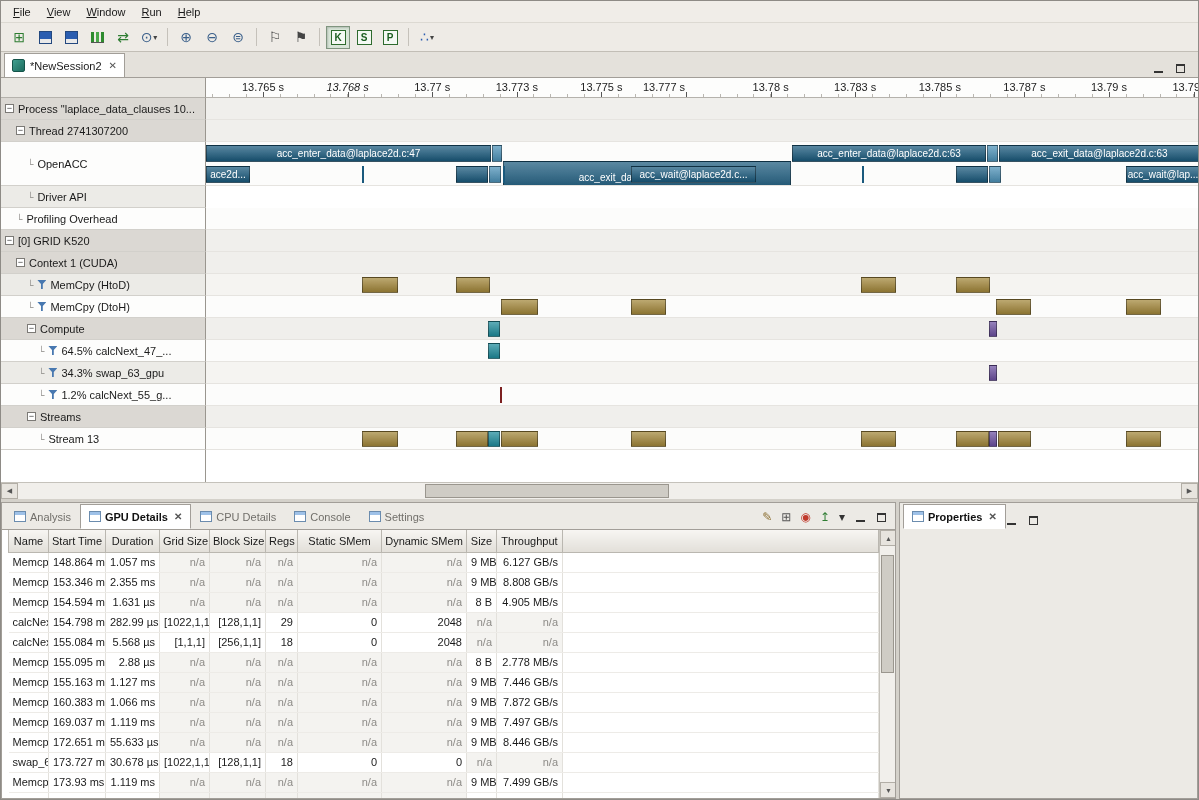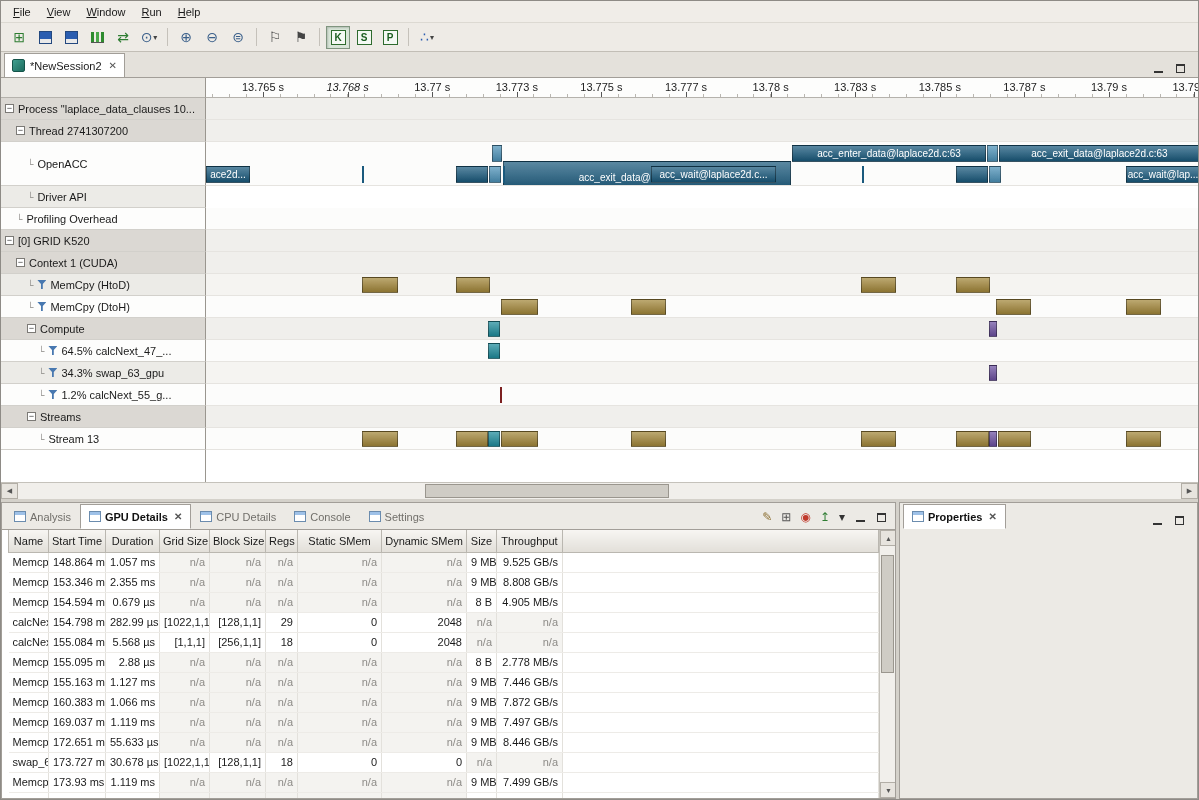--- a/index.html
+++ b/index.html
@@ -72,21 +72,21 @@
   .dtool{font-size:12px;cursor:default}
   .tablewrap{flex:1;display:flex;overflow:hidden;background:#fff;border-top:1px solid #a29e98;padding-left:6px;min-height:0}
   .tscroll{flex:1;overflow:hidden}
   table{border-collapse:collapse;table-layout:fixed;width:100%}
   th{background:linear-gradient(#f7f5f2,#e2dfd9);border:1px solid #bab7b0;border-top:none;font-weight:normal;height:22px;padding:0 3px;text-align:center;white-space:nowrap;overflow:hidden}
   td{border-right:1px solid #e3e1dc;border-bottom:1px solid #edebe7;height:20px;padding:0 4px;white-space:nowrap;overflow:hidden}
   td.num{text-align:right}
   td.na{color:#8d8b87;background:#f4f3f0;text-align:right}
 
   
-  .props{width:299px;display:flex;flex-direction:column;background:#eceae5;border:1px solid #a29e98;flex:none}
+  .props{width:299px;display:flex;background:#eceae5;border:1px solid #a29e98;flex:none}
   .pbody{flex:1;background:#fff;border-top:1px solid #a29e98;padding:8px;min-height:0;display:flex;flex-direction:column}
   .pmsg{margin-bottom:9px}
   .pbox{flex:1;border:1px solid #b3b0aa;background:#fff;margin-right:4px;margin-bottom:4px}
 </style>
 </head>
 <body>
 
 <div class="window">
   <div class="menubar" id="menubar">
       <div class="menu-item"><u>F</u>ile</div>
@@ -172,21 +172,21 @@
           <span class="rlabel" style="left: 57px;">13.765 s</span>
           <span class="rtick" style="left: 57px;"></span>
           <span class="rlabel" style="left: 141.6px; font-style: italic;">13.768 s</span>
           <span class="rtick" style="left: 141.6px;"></span>
           <span class="rlabel" style="left: 226.2px;">13.77 s</span>
           <span class="rtick" style="left: 226.2px;"></span>
           <span class="rlabel" style="left: 310.8px;">13.773 s</span>
           <span class="rtick" style="left: 310.8px;"></span>
           <span class="rlabel" style="left: 395.4px;">13.775 s</span>
           <span class="rtick" style="left: 395.4px;"></span>
-          <span class="rlabel" style="left: 480px;">13.777 s</span>
+          <span class="rlabel" style="left: 458px;">13.777 s</span>
           <span class="rtick" style="left: 480px;"></span>
           <span class="rlabel" style="left: 564.6px;">13.78 s</span>
           <span class="rtick" style="left: 564.6px;"></span>
           <span class="rlabel" style="left: 649.2px;">13.783 s</span>
           <span class="rtick" style="left: 649.2px;"></span>
           <span class="rlabel" style="left: 733.8px;">13.785 s</span>
           <span class="rtick" style="left: 733.8px;"></span>
           <span class="rlabel" style="left: 818.4px;">13.787 s</span>
           <span class="rtick" style="left: 818.4px;"></span>
           <span class="rlabel" style="left: 903px;">13.79 s</span>
@@ -209,31 +209,32 @@
             <span class="treelabel">Thread 2741307200</span>
           </div>
           <div class="lanecell bg2-g"></div>
         </div>
         <div class="tlrow" style="height: 44px;">
           <div class="treecell bg-w" style="padding-left: 26px;">
             <span class="conn">└</span>
             <span class="treelabel">OpenACC</span>
           </div>
           <div class="lanecell bg2-w">
+            <div class="bar" style="left: 0px; width: 285px; top: 3px; height: 17px; background-color: rgb(26, 90, 125);">acc_enter_data@laplace2d.c:47</div>
             <div class="bar" style="left: 286px; width: 10px; top: 3px; height: 17px; background-color: rgb(77, 146, 184);"></div>
             <div class="bar" style="left: 297px; width: 288px; top: 19px; height: 32px; background-color: rgb(26, 90, 125);">acc_exit_data@laplace2d.c:47</div>
             <div class="bar" style="left: 586px; width: 194px; top: 3px; height: 17px; background-color: rgb(26, 90, 125);">acc_enter_data@laplace2d.c:63</div>
             <div class="bar" style="left: 781px; width: 11px; top: 3px; height: 17px; background-color: rgb(77, 146, 184);"></div>
             <div class="bar" style="left: 793px; width: 201px; top: 3px; height: 17px; background-color: rgb(26, 90, 125);">acc_exit_data@laplace2d.c:63</div>
             <div class="bar" style="left: 0px; width: 44px; top: 24px; height: 17px; background-color: rgb(26, 90, 125);">ace2d...</div>
             <div class="bar thin" style="left: 156px; width: 2px; top: 24px; height: 17px; background-color: rgb(26, 90, 125);"></div>
             <div class="bar" style="left: 250px; width: 32px; top: 24px; height: 17px; background-color: rgb(26, 90, 125);"></div>
             <div class="bar" style="left: 283px; width: 12px; top: 24px; height: 17px; background-color: rgb(77, 146, 184);"></div>
             <div class="bar thin" style="left: 297px; width: 2px; top: 24px; height: 17px; background-color: rgb(26, 90, 125);"></div>
-            <div class="bar" style="left: 425px; width: 125px; top: 24px; height: 17px; background-color: rgb(26, 90, 125); margin-left: 20px;">acc_wait@laplace2d.c...</div>
+            <div class="bar" style="left: 425px; width: 125px; top: 24px; height: 17px; background-color: rgb(26, 90, 125);">acc_wait@laplace2d.c...</div>
             <div class="bar thin" style="left: 656px; width: 2px; top: 24px; height: 17px; background-color: rgb(26, 90, 125);"></div>
             <div class="bar" style="left: 750px; width: 32px; top: 24px; height: 17px; background-color: rgb(26, 90, 125);"></div>
             <div class="bar" style="left: 783px; width: 12px; top: 24px; height: 17px; background-color: rgb(77, 146, 184);"></div>
             <div class="bar" style="left: 920px; width: 74px; top: 24px; height: 17px; background-color: rgb(26, 90, 125);">acc_wait@lap...</div>
           </div>
         </div>
         <div class="tlrow" style="height: 22px;">
           <div class="treecell bg-l" style="padding-left: 26px;">
             <span class="conn">└</span>
             <span class="treelabel">Driver API</span>
@@ -438,40 +439,40 @@
                 <tr>
                   <td>Memcpy HtoD</td>
                   <td class="num">148.864 ms</td>
                   <td class="num">1.057 ms</td>
                   <td class="num na">n/a</td>
                   <td class="num na">n/a</td>
                   <td class="num na">n/a</td>
                   <td class="num na">n/a</td>
                   <td class="num na">n/a</td>
                   <td class="num">9 MB</td>
-                  <td class="num">9.525 GB/s</td>
+                  <td class="num">6.127 GB/s</td>
                   <td></td>
                 </tr>
                 <tr>
                   <td>Memcpy HtoD</td>
                   <td class="num">153.346 ms</td>
                   <td class="num">2.355 ms</td>
                   <td class="num na">n/a</td>
                   <td class="num na">n/a</td>
                   <td class="num na">n/a</td>
                   <td class="num na">n/a</td>
                   <td class="num na">n/a</td>
                   <td class="num">9 MB</td>
                   <td class="num">8.808 GB/s</td>
                   <td></td>
                 </tr>
                 <tr>
                   <td>Memcpy DtoH</td>
                   <td class="num">154.594 ms</td>
-                  <td class="num">0.679 µs</td>
+                  <td class="num">1.631 µs</td>
                   <td class="num na">n/a</td>
                   <td class="num na">n/a</td>
                   <td class="num na">n/a</td>
                   <td class="num na">n/a</td>
                   <td class="num na">n/a</td>
                   <td class="num">8 B</td>
                   <td class="num">4.905 MB/s</td>
                   <td></td>
                 </tr>
                 <tr>

